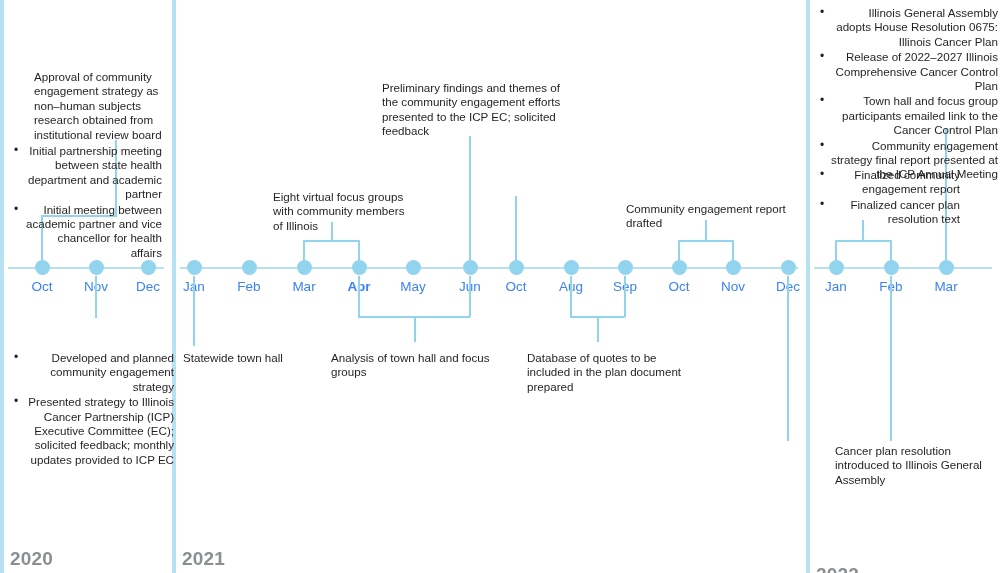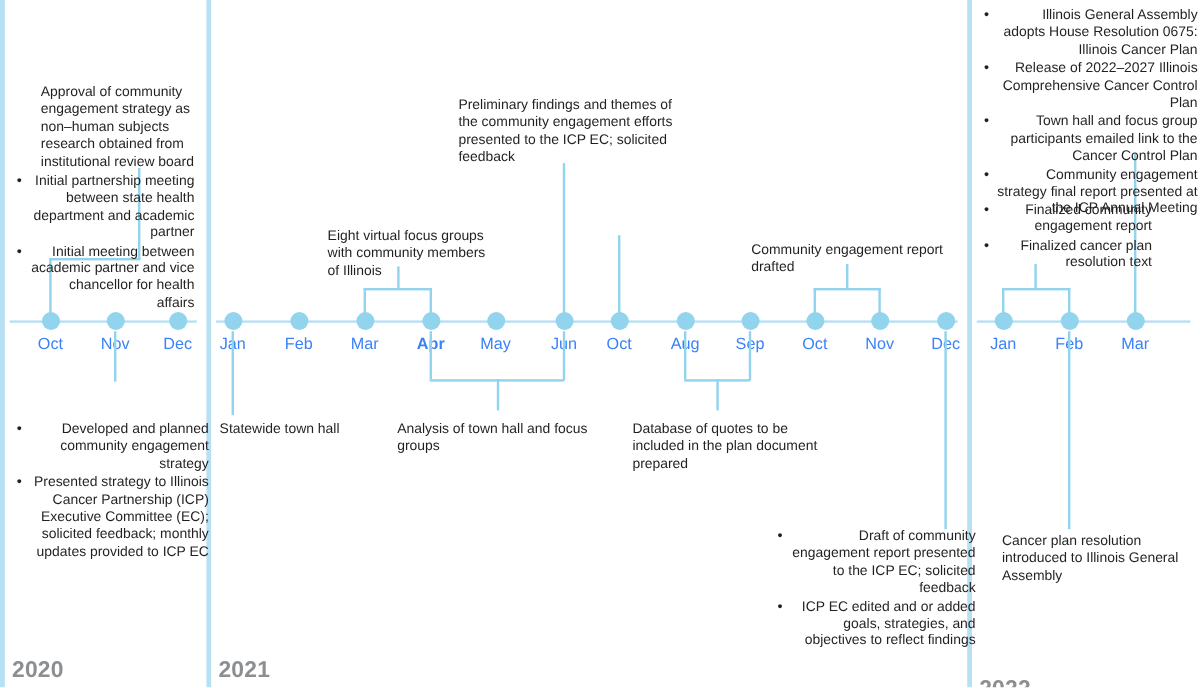--- a/index.html
+++ b/index.html
@@ -219,26 +219,20 @@
   </div>
 
   <div class="note" style="left:626px; top:202px; width:190px;">
     <div>Community engagement report drafted</div>
   </div>
 
   <div class="note" style="left:527px; top:351px; width:160px;">
     <div>Database of quotes to be included in the plan document prepared</div>
   </div>
 
-  <div class="note" style="left:648px; top:440px; width:165px;">
-    <ul>
-      <li>Draft of community engagement report presented to the ICP EC; solicited feedback</li>
-      <li>ICP EC edited and or added goals, strategies, and objectives to reflect findings</li>
-    </ul>
-  </div>
 
   <div class="node" style="left:836px;"></div>
   <div class="monthlabel" style="left:836px;">Jan</div>
 
   <div class="node" style="left:891px;"></div>
   <div class="monthlabel" style="left:891px;">Feb</div>
 
   <div class="node" style="left:946px;"></div>
   <div class="monthlabel" style="left:946px;">Mar</div>
 

